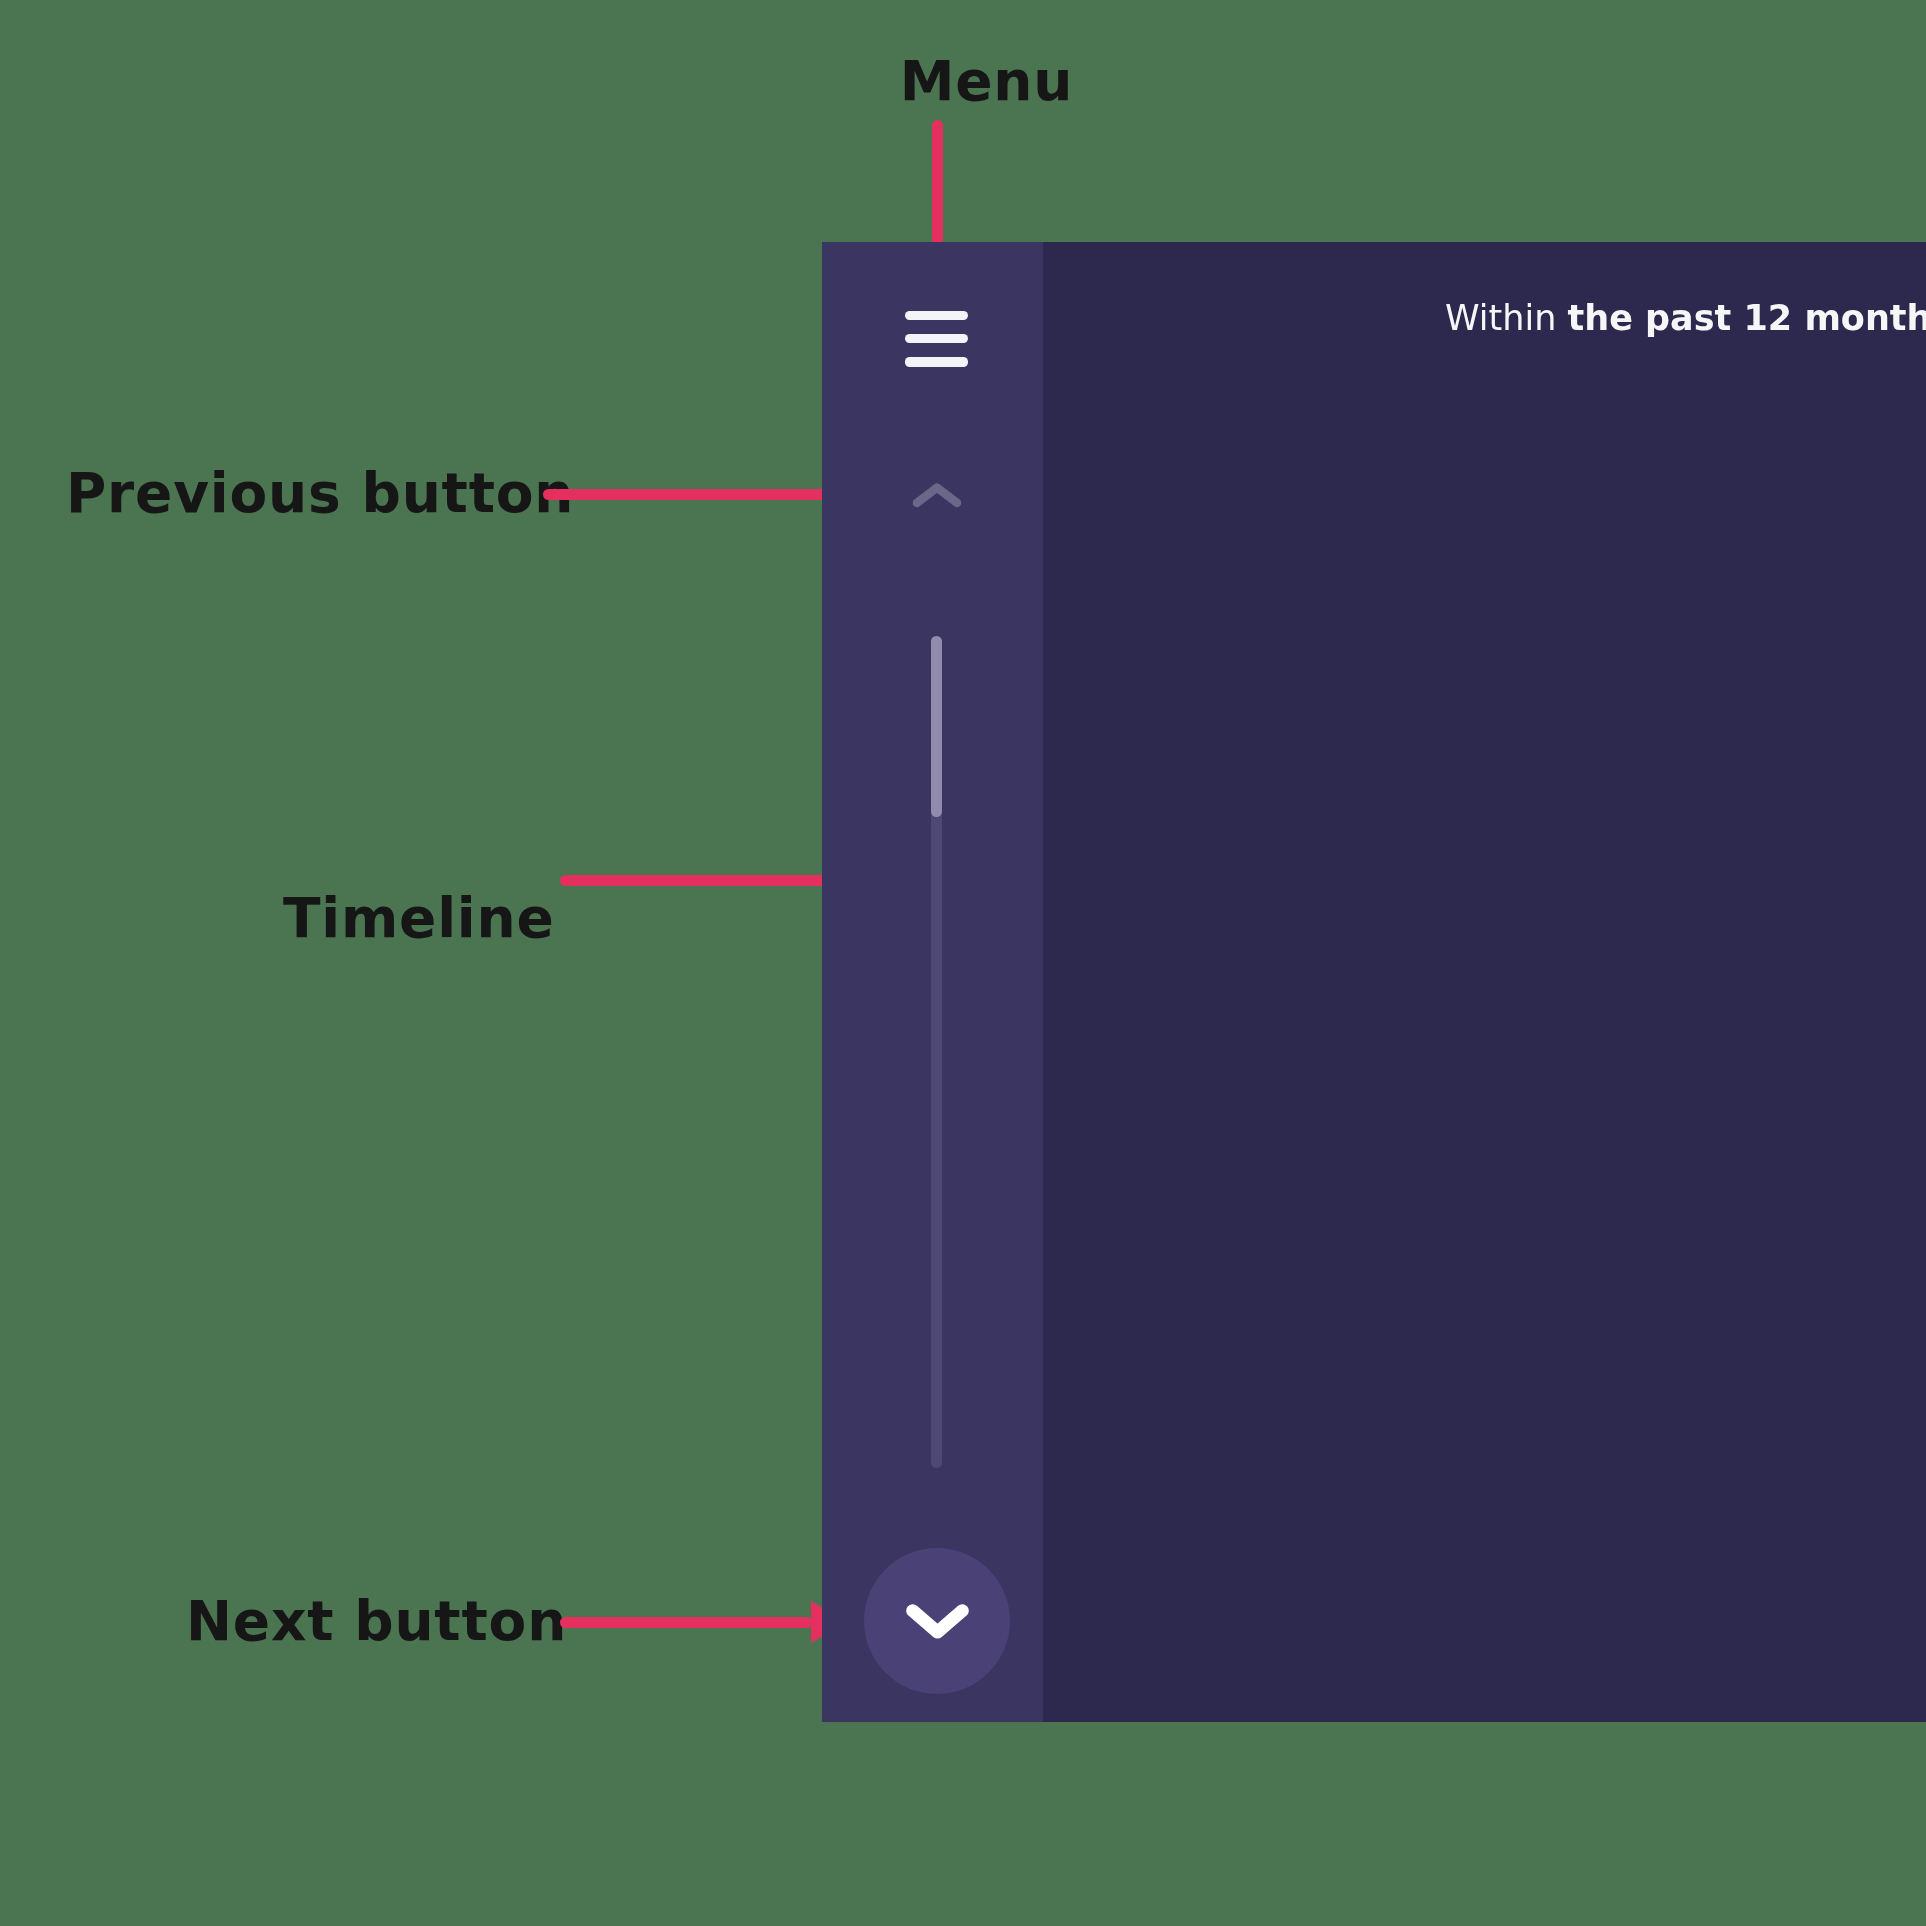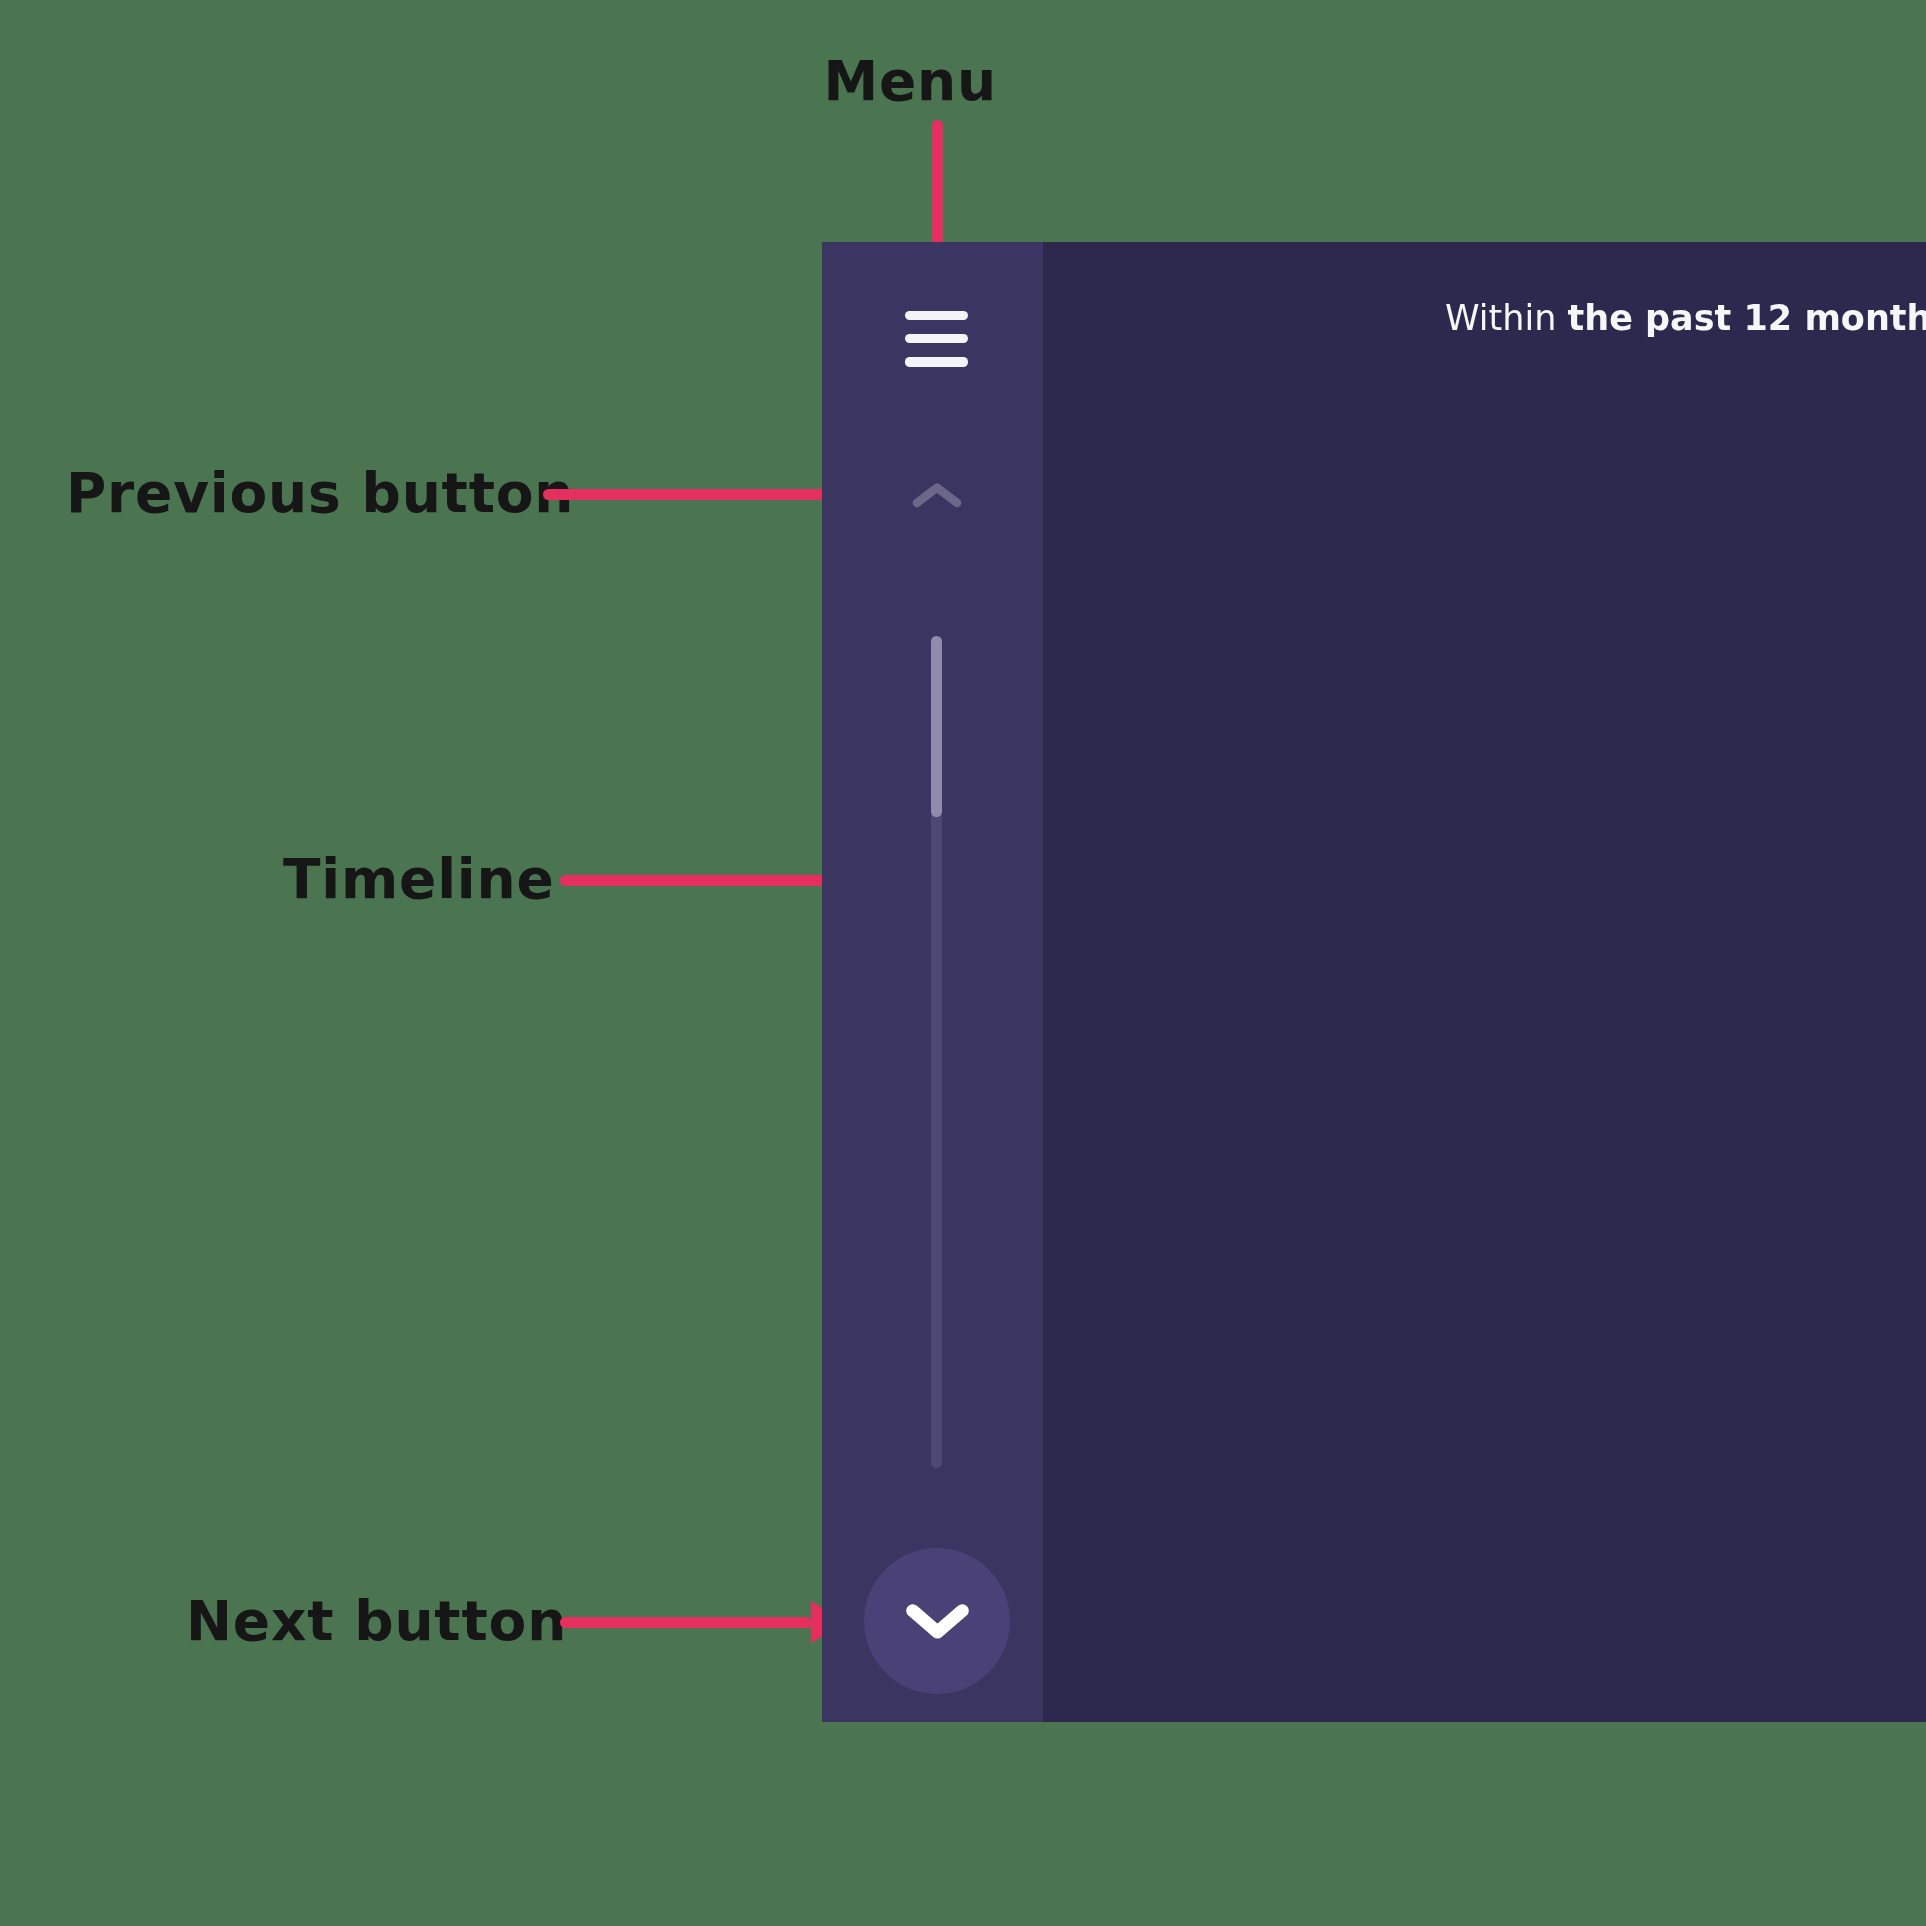--- a/index.html
+++ b/index.html
@@ -14,23 +14,23 @@
 
   
   .label {
     position: absolute;
     color: #161616;
     font-size: 55px;
     font-weight: bold;
     letter-spacing: 0.8px;
     white-space: nowrap;
   }
-  .label-menu     { left: 804px; top: 49px; width: 193px; text-align: right; }
+  .label-menu     { left: 890px; top: 49px; width: 193px; text-align: center; }
   .label-previous { left: 66px;  top: 461px; }
-  .label-timeline { left: 283px;  top: 847px; }
+  .label-timeline { left: 283px;  top: 886px; }
   .label-next     { left: 186px;  top: 1589px; }
 
   
   .arrow-part { position: absolute; }
   .a-line-h { height: 10.8px; background: #E5305F; border-radius: 5.4px; }
   .a-line-v { width: 10.8px;  background: #E5305F; border-radius: 5.4px; }
   .head-right {
     width: 0; height: 0;
     border-top: 21px solid transparent;
     border-bottom: 21px solid transparent;

